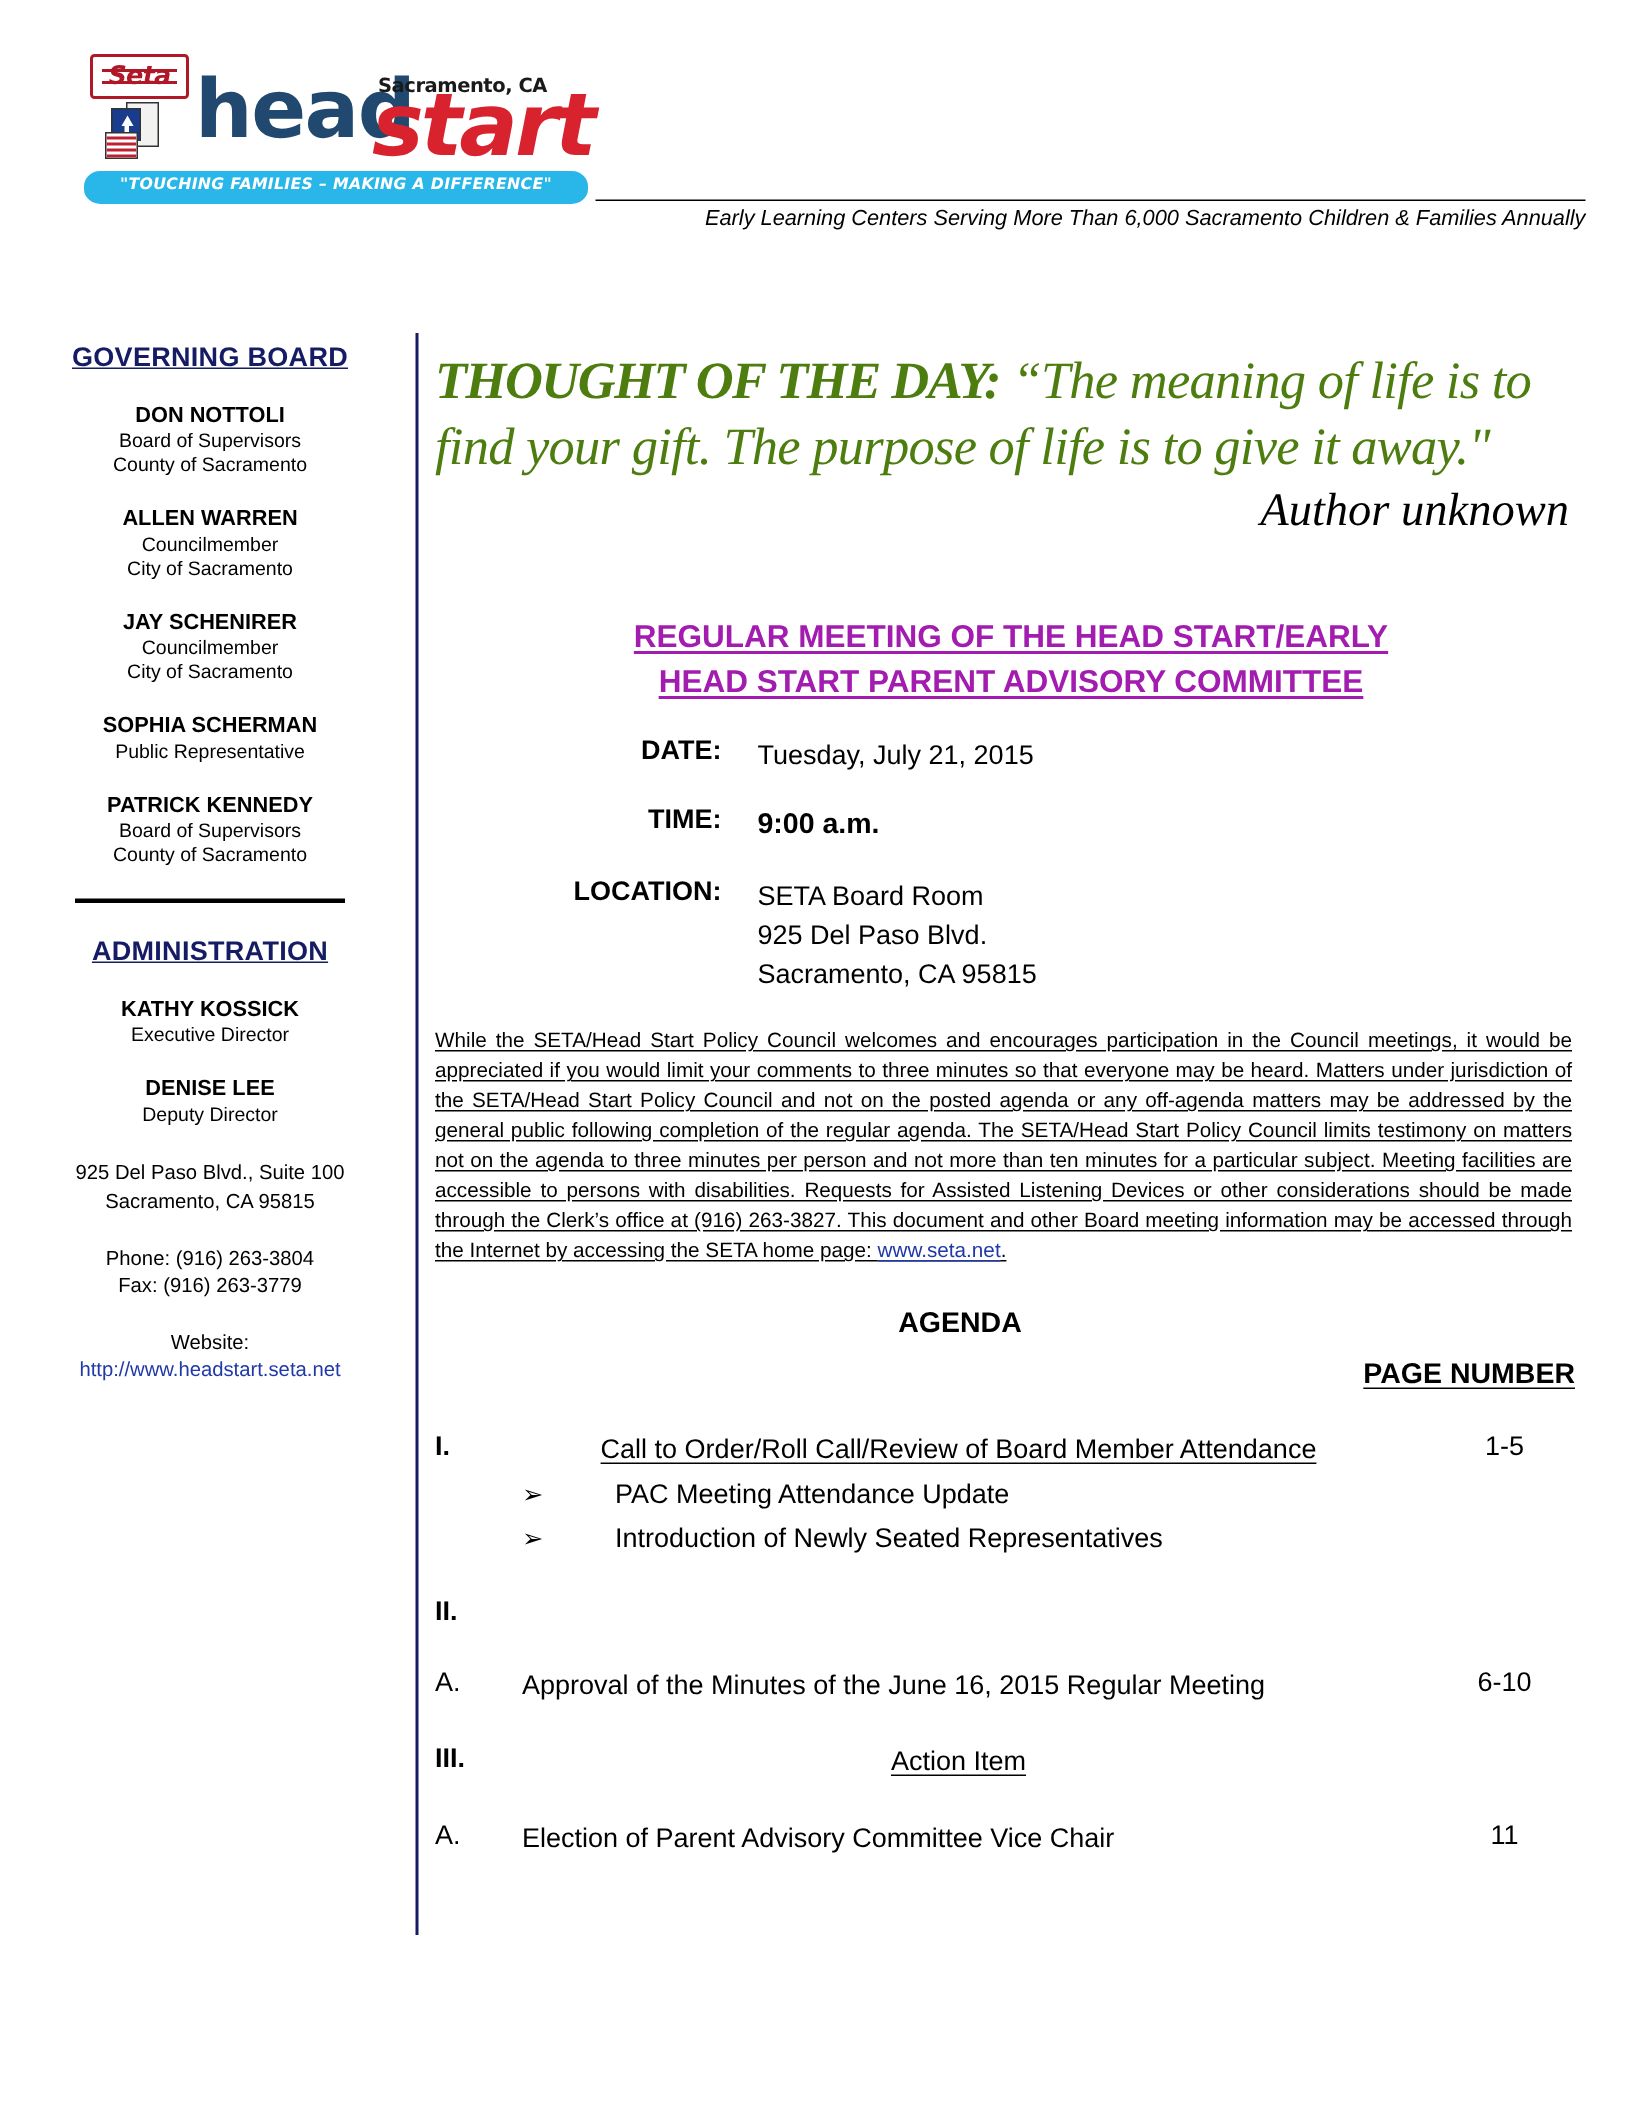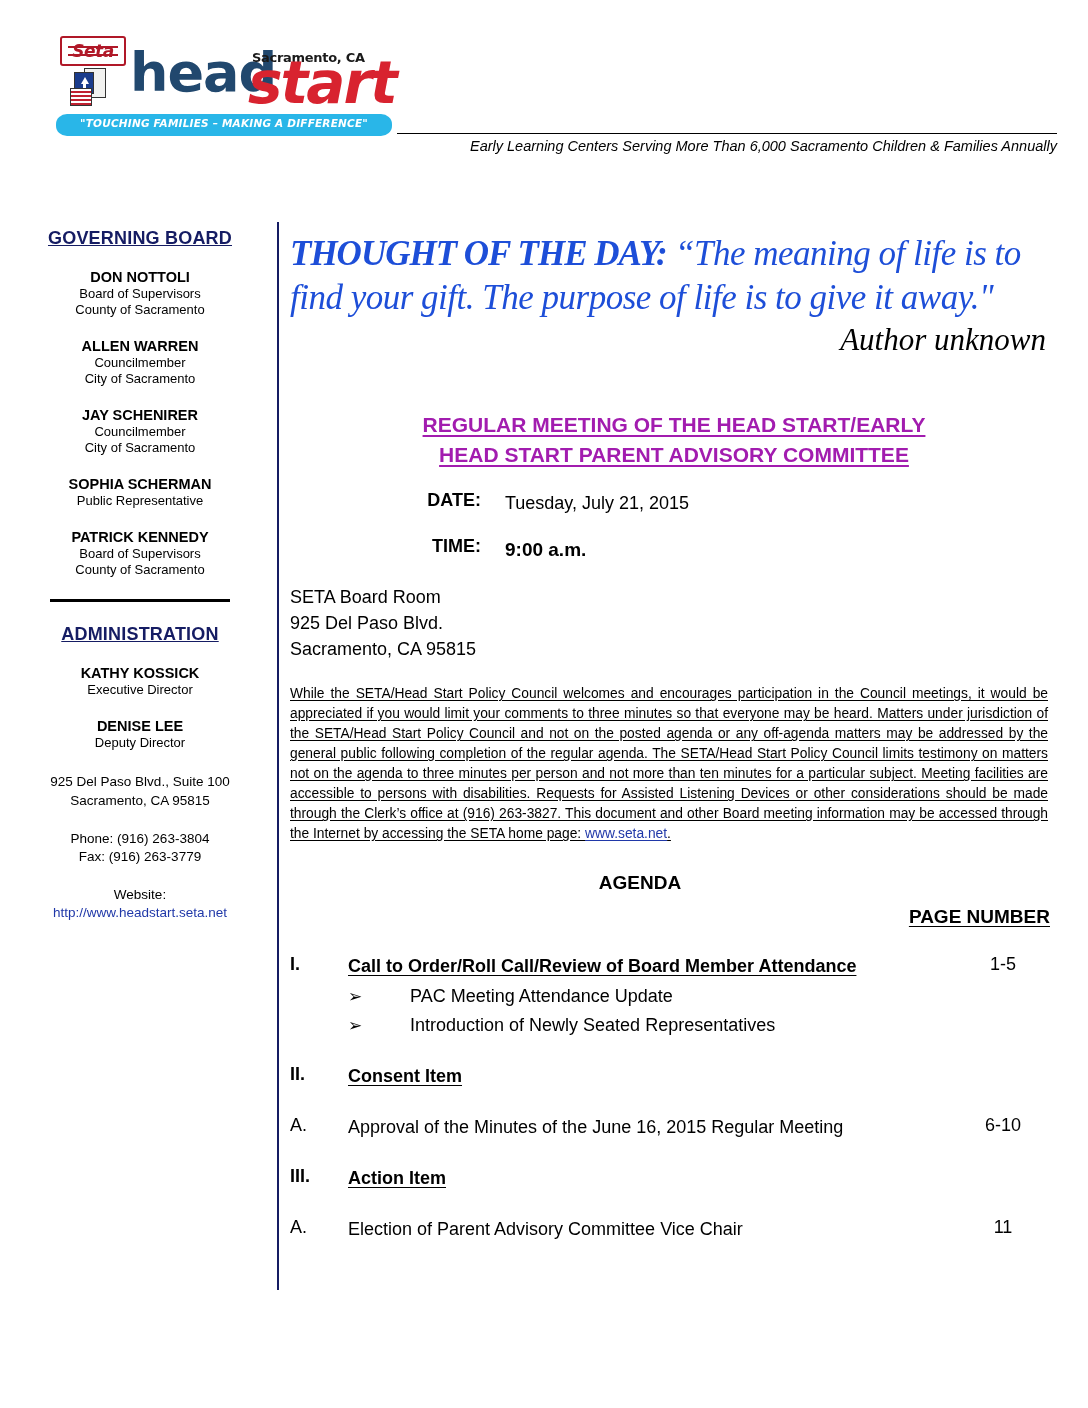--- a/index.html
+++ b/index.html
@@ -258,21 +258,21 @@
     position: absolute;
     left: 290px;
     top: 232px;
     width: 768px;
   }
 
   #thought {
     font-family: "Liberation Serif", serif;
     font-size: 35px;
     line-height: 1.25;
-    color: #1d4ed8;
+    color: #4d7c0f;
     font-style: italic;
     letter-spacing: -0.5px;
   }
   #thought .label {
     font-weight: bold;
     font-style: italic;
     letter-spacing: -1px;
   }
   #thought-author {
     margin-top: 2px;
@@ -378,21 +378,22 @@
   .ai-num.bold { font-weight: bold; }
   .ai-text {
     flex: 1;
     font-family: "Liberation Sans", sans-serif;
     font-size: 18px;
     line-height: 1.4;
     color: #000;
     padding-right: 18px;
   }
   .ai-text.bold-underline {
-    font-weight: bold;
+    font-weight: normal;
+    text-align: center;
   }
   .ai-text.bold-underline > .u {
     text-decoration: underline;
     text-underline-offset: 3px;
   }
   .ai-page {
     width: 110px;
     flex: none;
     text-align: center;
     font-family: "Liberation Sans", sans-serif;
@@ -537,20 +538,21 @@
     <div class="detail-label">DATE:</div>
     <div class="detail-value">Tuesday, July 21, 2015</div>
   </div>
 
   <div class="detail-row">
     <div class="detail-label">TIME:</div>
     <div class="detail-value bold">9:00 a.m.</div>
   </div>
 
   <div class="detail-row">
+    <div class="detail-label">LOCATION:</div>
     <div class="detail-value">
       <div>SETA Board Room</div>
       <div>925 Del Paso Blvd.</div>
       <div>Sacramento, CA  95815</div>
     </div>
   </div>
 
   <div id="notice"><span>While the SETA/Head Start Policy Council welcomes and encourages participation in the Council meetings, it would be appreciated if you would limit your comments to three minutes so that everyone may be heard.  Matters under jurisdiction of the SETA/Head Start Policy Council and not on the posted agenda or any off-agenda matters may be addressed by the general public following completion of the regular agenda.  The SETA/Head Start Policy Council limits testimony on matters not on the agenda to three minutes per person and not more than ten minutes for a particular subject. Meeting facilities are accessible to persons with disabilities. Requests for Assisted Listening Devices or other considerations should be made through the Clerk’s office at (916) 263-3827.  This document and other Board meeting information may be accessed through the Internet by accessing the SETA home page: </span><a href="#">www.seta.net</a><span>.</span></div>
 
   <div id="agenda-heading"><span>AGENDA</span></div>
@@ -568,21 +570,20 @@
       <div class="sub-label">PAC Meeting Attendance Update</div>
     </div>
     <div class="sub-row">
       <div class="sub-bullet">➢</div>
       <div class="sub-label">Introduction of Newly Seated Representatives</div>
     </div>
   </div>
 
   <div class="agenda-item">
     <div class="ai-num bold">II.</div>
-    <div class="ai-text bold-underline"><span class="u">Consent Item</span></div>
     <div class="ai-page"></div>
   </div>
 
   <div class="agenda-item">
     <div class="ai-num">A.</div>
     <div class="ai-text">Approval of the Minutes of the June 16, 2015 Regular Meeting</div>
     <div class="ai-page">6-10</div>
   </div>
 
   <div class="agenda-item">

